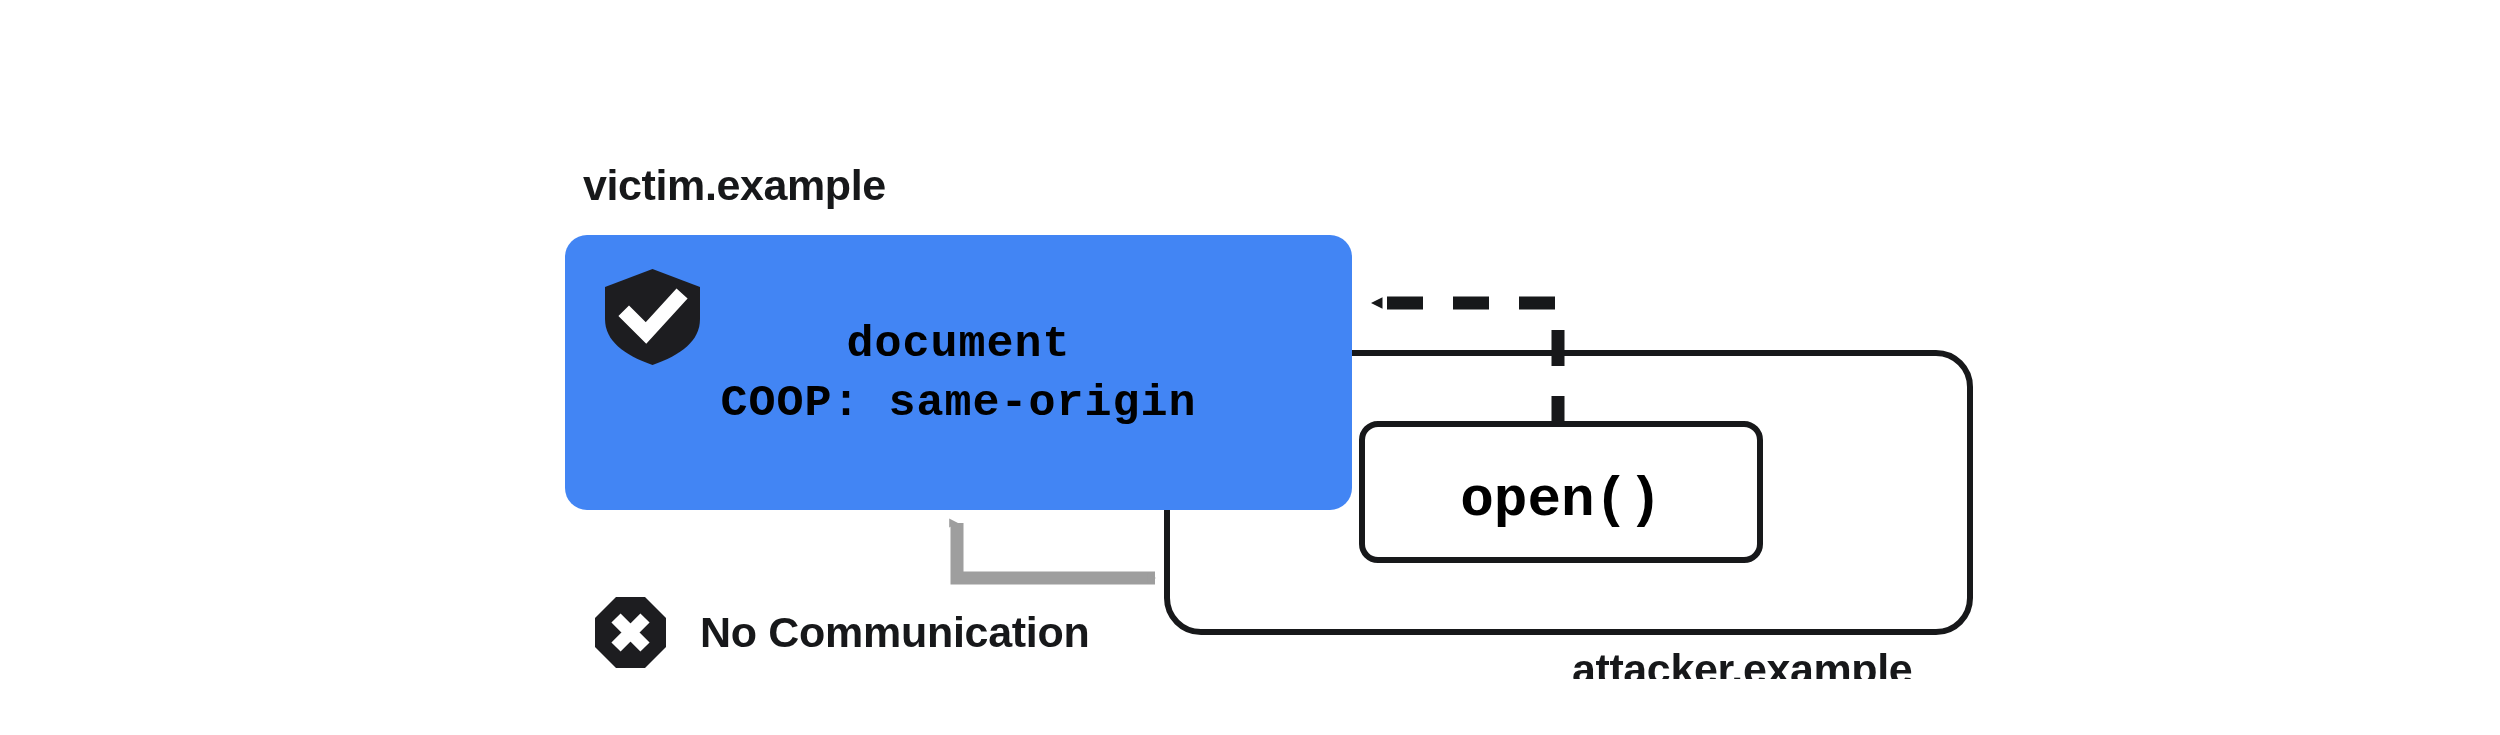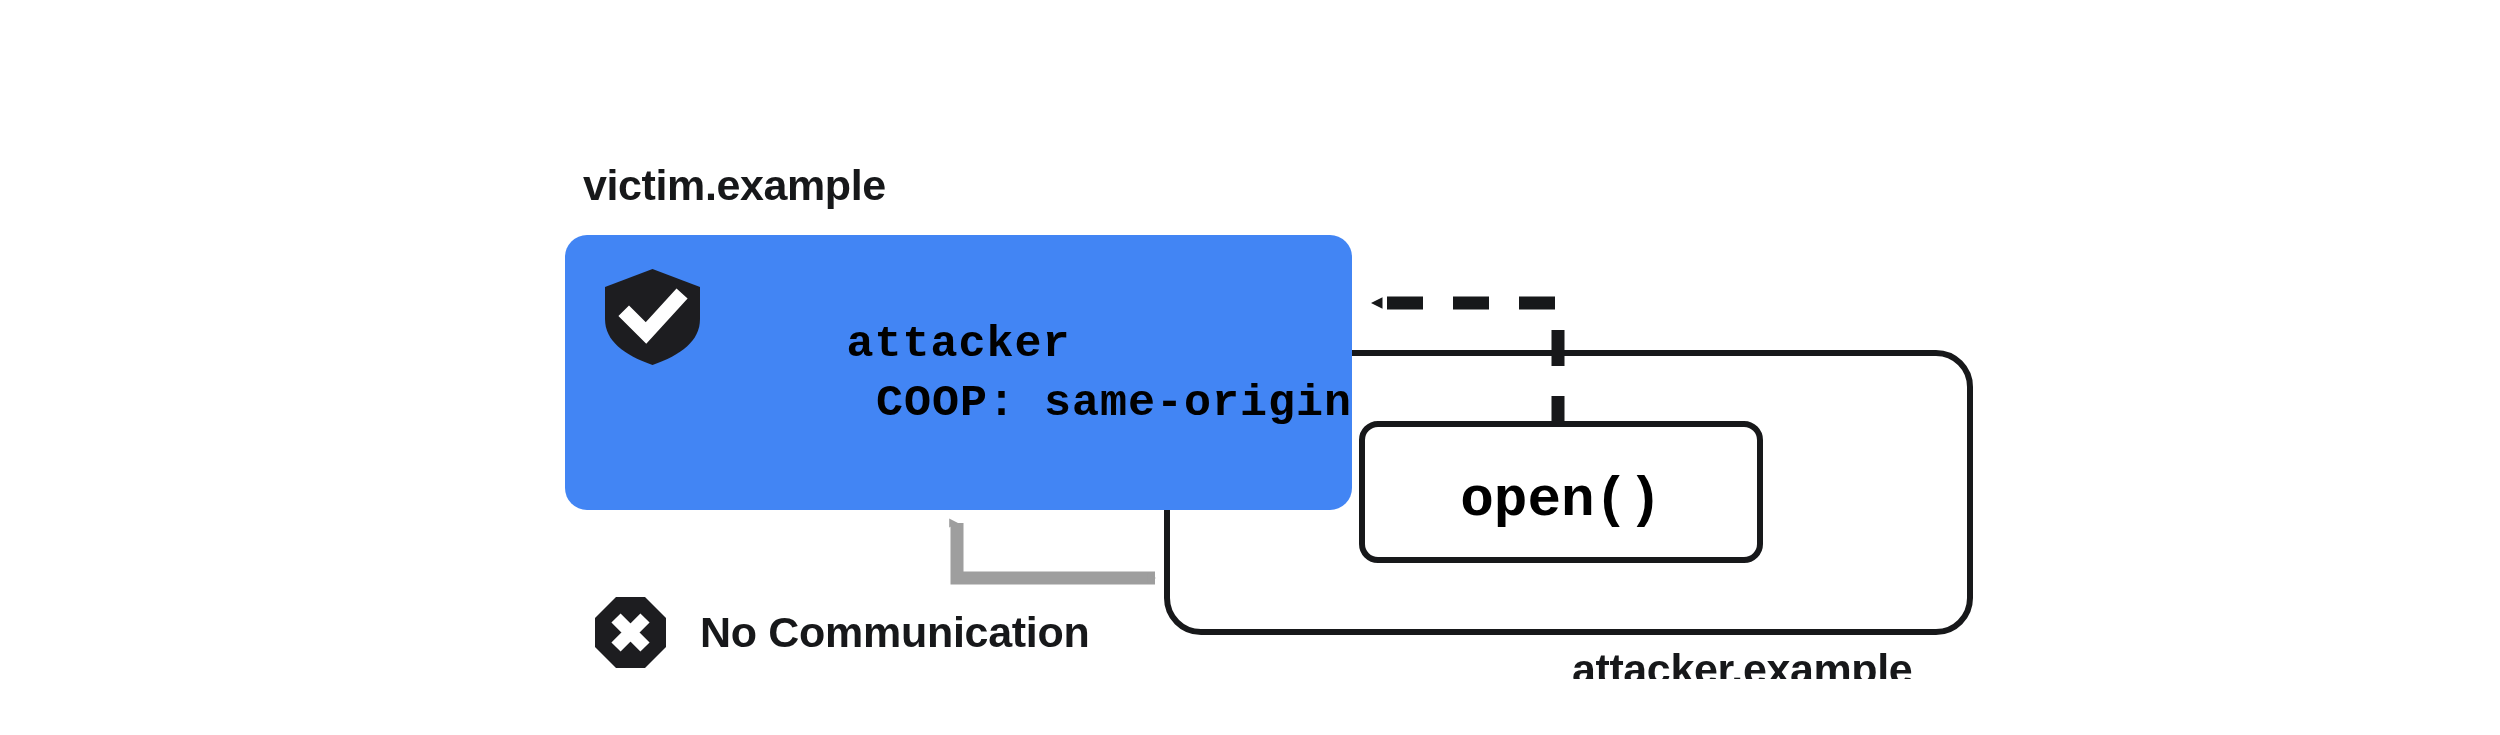--- a/index.html
+++ b/index.html
@@ -59,21 +59,21 @@
     top: 319px;
     width: 787px;
     text-align: center;
     font-size: 45px;
     letter-spacing: 1px;
   }
   #coop-text {
     left: 565px;
     top: 378px;
     width: 787px;
-    text-align: right;
+    text-align: center;
     font-size: 45px;
     letter-spacing: 1px;
   }
   #open-call-text {
     left: 1362px;
     top: 468px;
     width: 398px;
     text-align: center;
     font-size: 56px;
     letter-spacing: 0px;
@@ -133,21 +133,21 @@
       <path d="M21 21 L50 50 M50 21 L21 50" stroke="#ffffff" stroke-width="13" stroke-linecap="butt"></path>
     </g>
 
     <g>
       <rect x="1362" y="424" width="398" height="136" rx="16" ry="16" fill="#ffffff" stroke="#17181a" stroke-width="6"></rect>
     </g>
   </svg>
 
   <div class="lbl origin-label" id="victim-origin-label">victim.example</div>
 
-  <div class="lbl mono" id="document-text">attacker</div>
+  <div class="lbl mono" id="document-text">document</div>
 
   <div class="lbl mono" id="coop-text">COOP: same-origin</div>
 
   <div class="lbl mono" id="open-call-text">open()</div>
 
   <div class="lbl" id="no-communication-label">No Communication</div>
 
   <div class="lbl origin-label" id="attacker-origin-label">attacker.example</div>
 
 </div>

